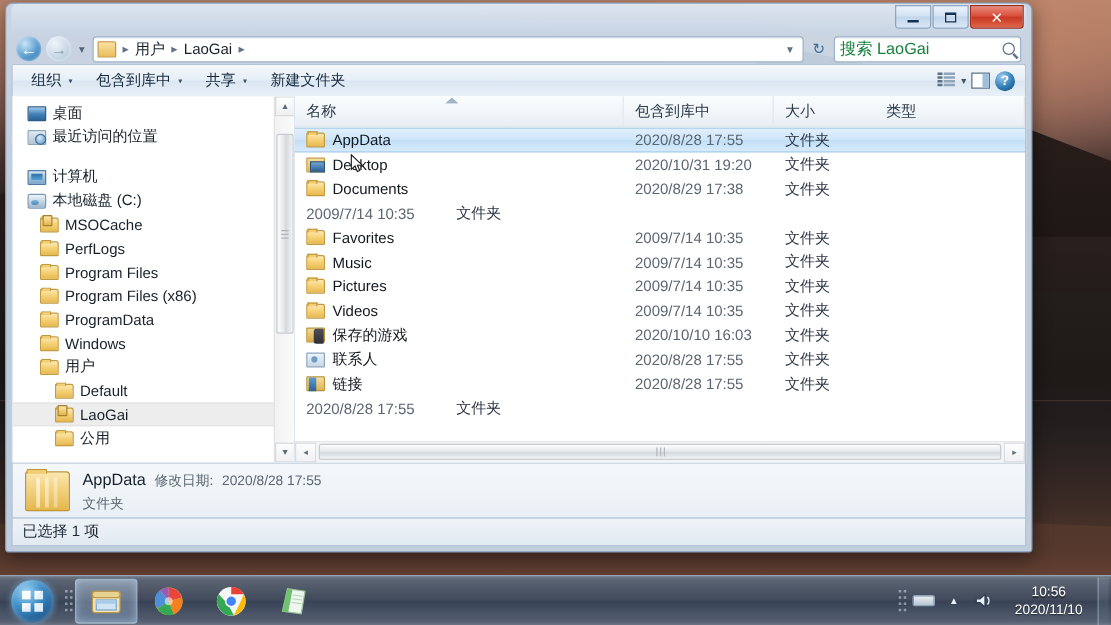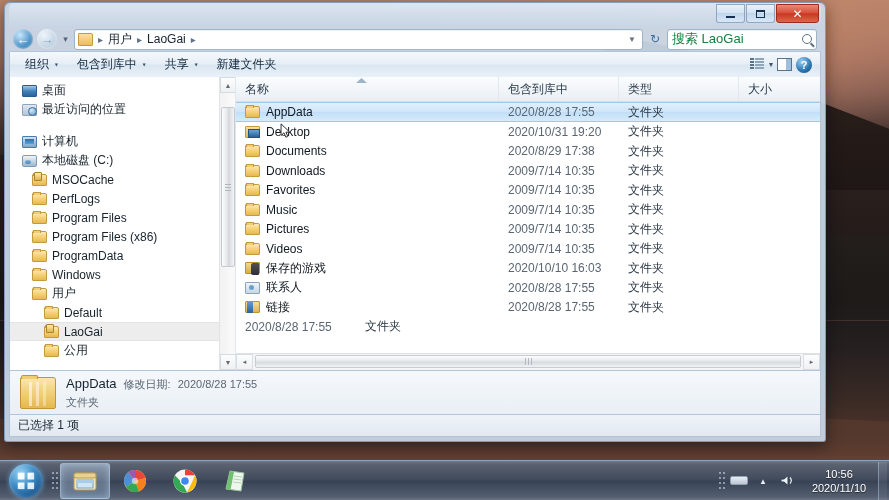--- a/index.html
+++ b/index.html
@@ -567,26 +567,26 @@
     </div>
 
     <div id="filepane">
       <div id="colhead">
         <div class="col c-name">
           <span>名称</span>
         </div>
         <div class="col c-date">
           <span>包含到库中</span>
         </div>
+        <div class="col c-size">
+          <span>大小</span>
+        </div>
         <div class="col c-type">
           <span>类型</span>
         </div>
-        <div class="col c-size">
-          <span>大小</span>
-        </div>
         <div id="sortmark"></div>
       </div>
 
       <div id="rows">
         <div class="frow sel">
             <div class="cell c-name">
               <span class="f-ico f-plain"></span>
               <span>AppData</span>
             </div>
             <div class="cell c-date">2020/8/28 17:55</div>
@@ -605,24 +605,20 @@
           <div class="frow">
             <div class="cell c-name">
               <span class="f-ico f-plain"></span>
               <span>Documents</span>
             </div>
             <div class="cell c-date">2020/8/29 17:38</div>
             <div class="cell c-type">文件夹</div>
             <div class="cell c-size"></div>
           </div>
           <div class="frow">
-            <div class="cell c-name">
-              <span class="f-ico f-plain"></span>
-              <span>Downloads</span>
-            </div>
             <div class="cell c-date">2009/7/14 10:35</div>
             <div class="cell c-type">文件夹</div>
             <div class="cell c-size"></div>
           </div>
           <div class="frow">
             <div class="cell c-name">
               <span class="f-ico f-plain"></span>
               <span>Favorites</span>
             </div>
             <div class="cell c-date">2009/7/14 10:35</div>

